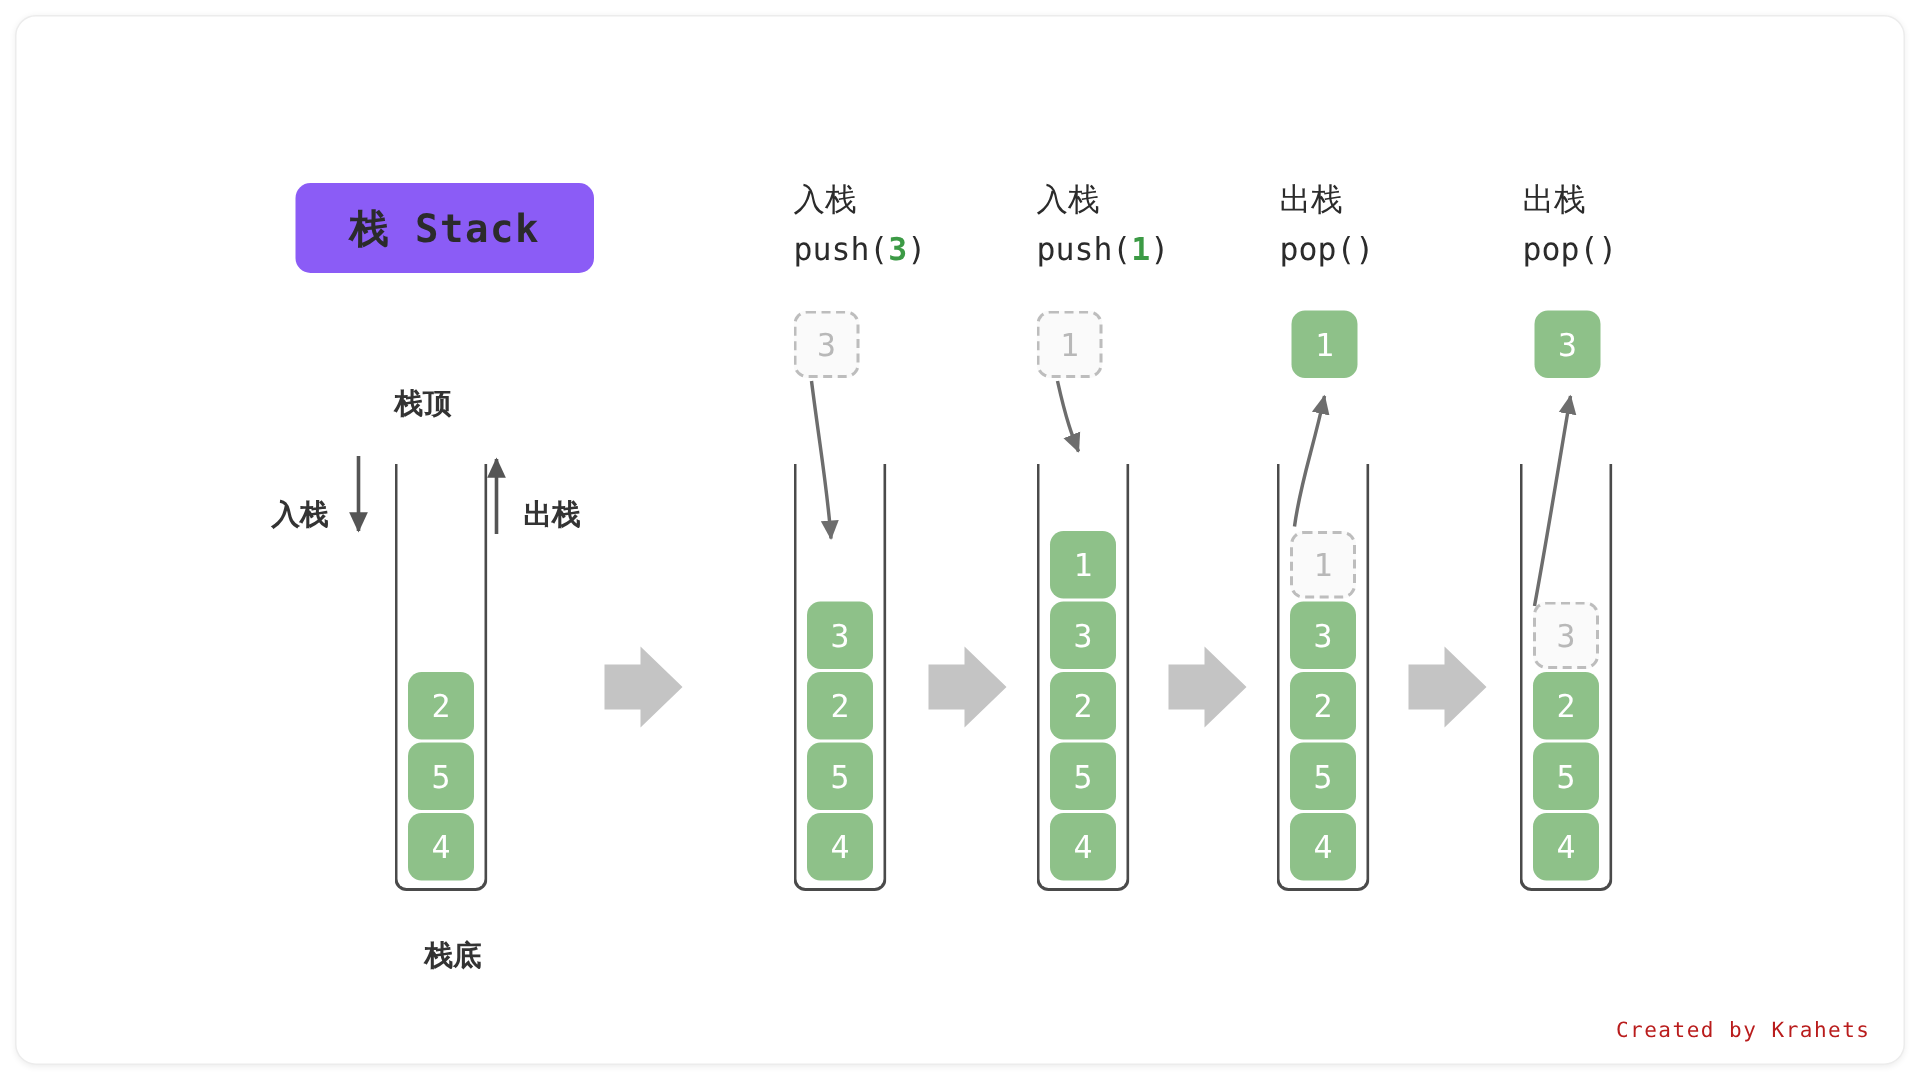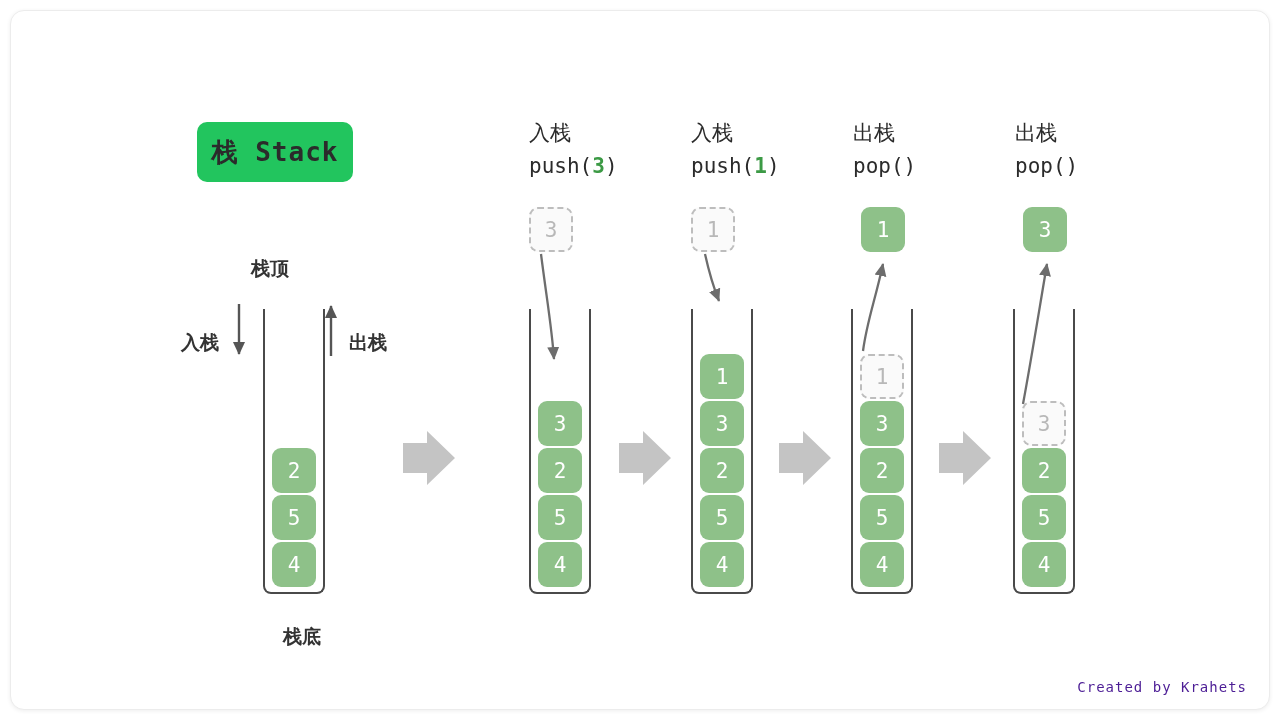--- a/index.html
+++ b/index.html
@@ -16,22 +16,22 @@
     background:#fff;
     border:1px solid #ececec;
     border-radius:14px;
     box-shadow:0 1px 4px rgba(0,0,0,0.07);
     overflow:hidden;
   }
 
   
   #title-badge{
     position:absolute;left:186px;top:111px;
-    width:156px;height:60px;
-    background:#22c55e;
+    width:199px;height:60px;
+    background:#8b5cf6;
     border-radius:10px;
     display:flex;align-items:center;justify-content:center;
     font-family:"DejaVu Sans Mono","Liberation Mono",monospace;
     font-size:26px;font-weight:bold;color:#2b2b2b;
     letter-spacing:1px;
   }
 
   
   .cjk-label{
     position:absolute;
@@ -100,31 +100,31 @@
   .float-cell.solid{background:#8ec189;color:#fff;}
   .float-cell.ghost{background:#fafafa;color:#b8b8b8;border:2px dashed #bdbdbd;}
 
   
   #overlay{position:absolute;left:0;top:0;width:1258px;height:698px;pointer-events:none;}
 
   
   #watermark{
     position:absolute;right:22px;bottom:14px;
     font-family:"DejaVu Sans Mono","Liberation Mono",monospace;
-    font-size:14px;color:#4c1d95;letter-spacing:1px;
+    font-size:14px;color:#b91c1c;letter-spacing:1px;
   }
 </style>
 </head>
 <body>
 
 <div id="card">
 
   <div id="title-badge">栈 Stack</div>
 
-  <div class="cjk-label" style="left:240px;top:245px;">栈顶</div>
+  <div class="cjk-label" style="left:252px;top:245px;">栈顶</div>
   <div class="cjk-label" style="left:170px;top:319px;">入栈</div>
   <div class="cjk-label" style="left:338px;top:319px;">出栈</div>
   <div class="cjk-label" style="left:272px;top:613px;">栈底</div>
 
   <div class="stack" style="left:252px;top:298px;">
     <div class="cell solid">2</div>
     <div class="cell solid">5</div>
     <div class="cell solid">4</div>
   </div>
 

